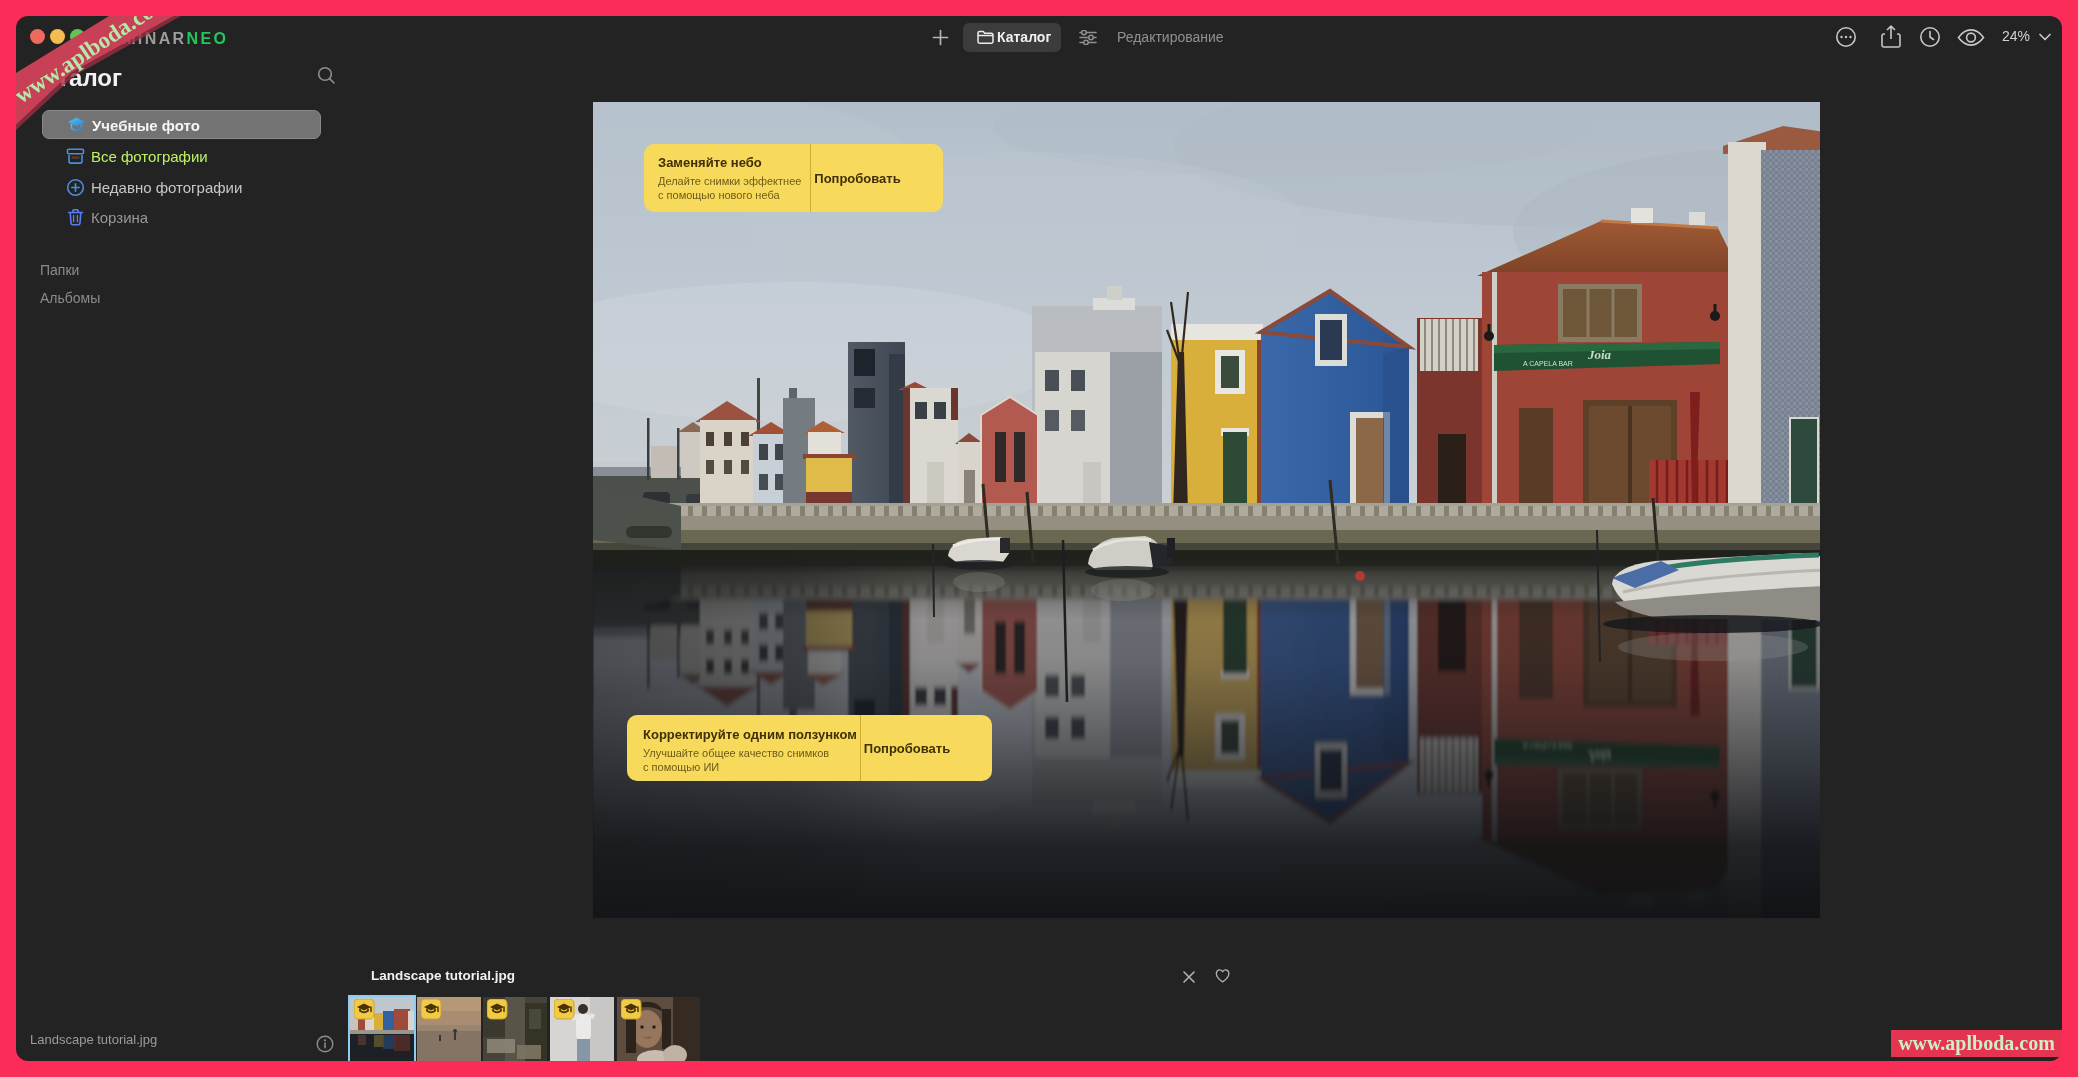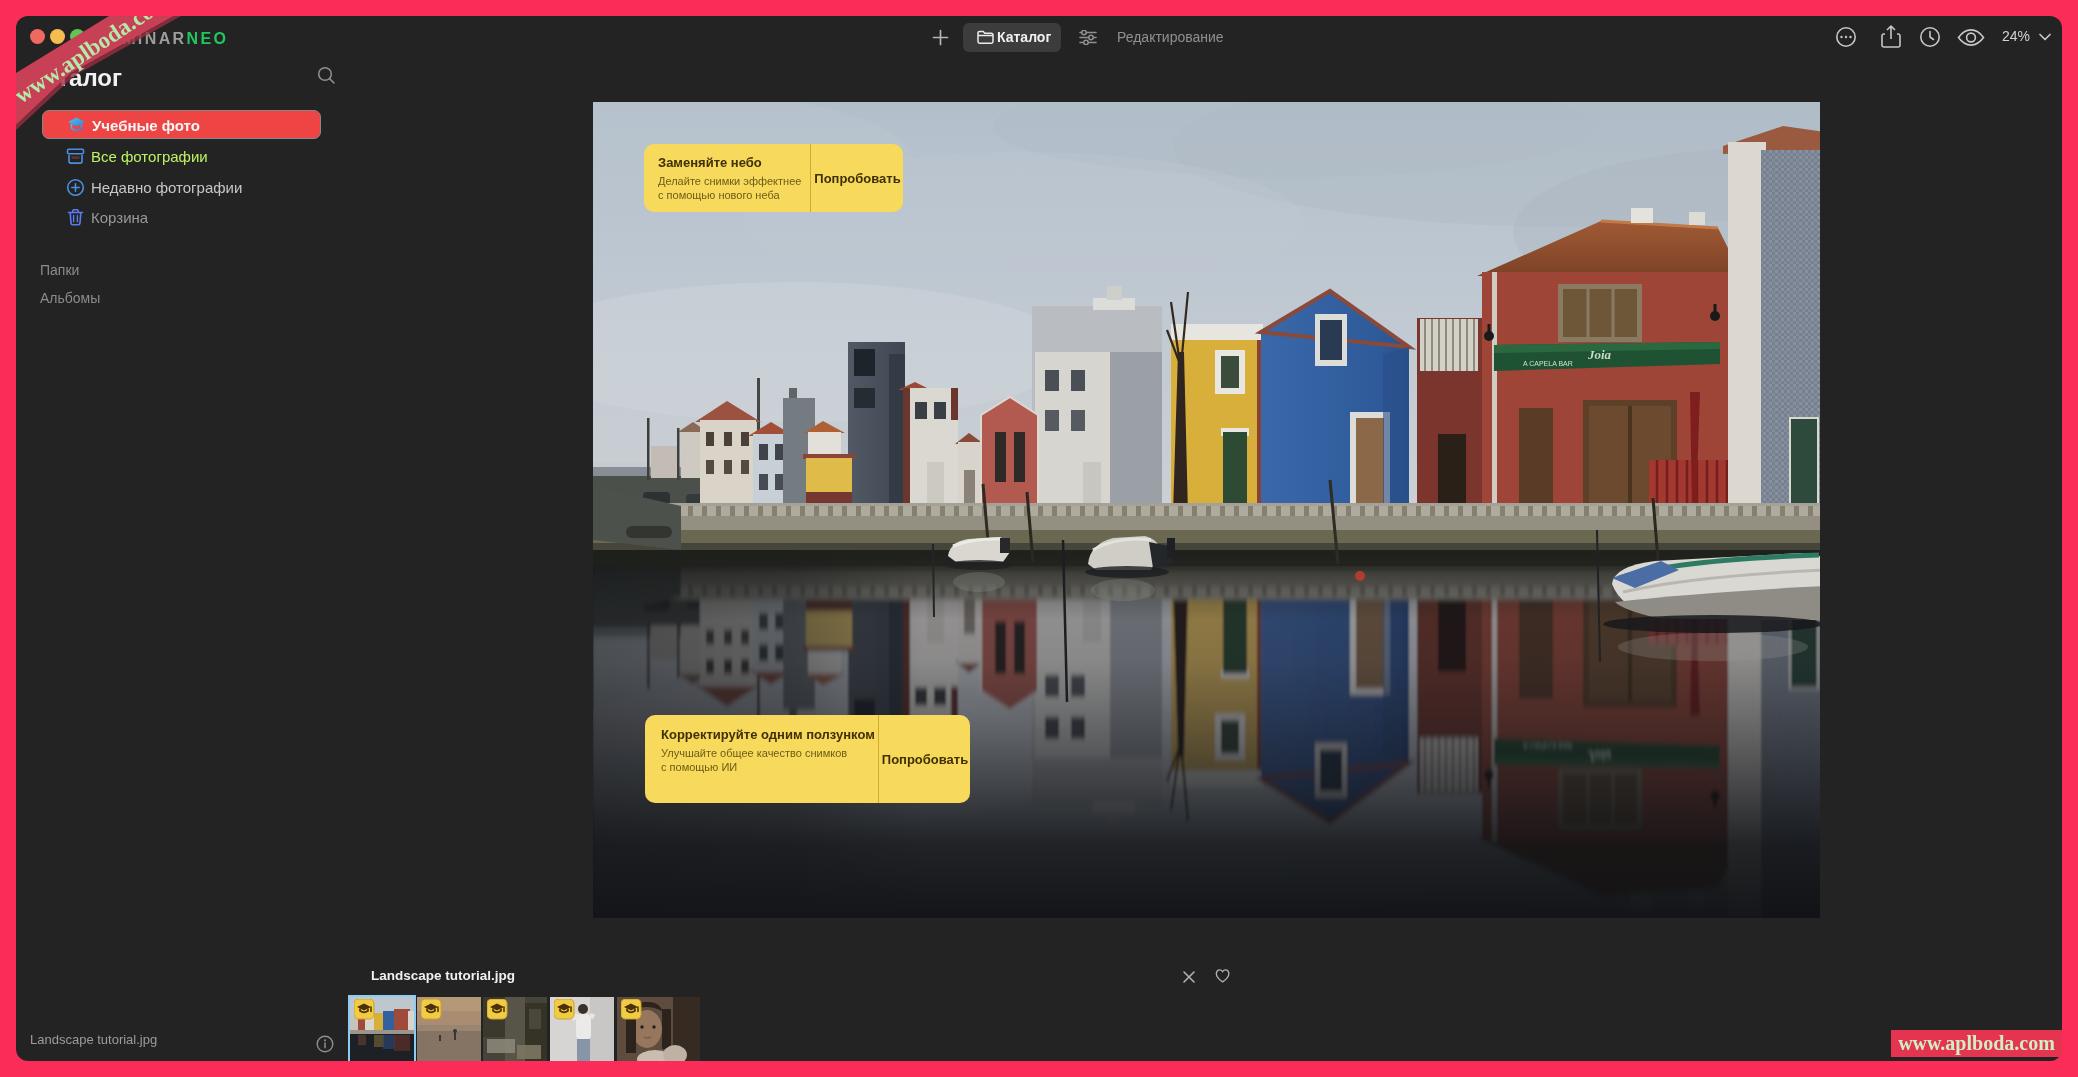--- a/index.html
+++ b/index.html
@@ -13,26 +13,26 @@
   
   .ticon{position:absolute;top:7px;}
   #catbtn{position:absolute;left:947px;top:7px;width:98px;height:29px;background:#3c3c3c;border-radius:6px;
           color:#f0f0f0;font-size:14px;font-weight:bold;line-height:29px;}
   #editgrp{position:absolute;left:1061px;top:7px;height:29px;color:#909090;font-size:14px;line-height:29px;}
   #zoomtxt{position:absolute;left:1986px;top:12px;font-size:14px;color:#d2d2d2;}
   
   #sbhead{position:absolute;left:13px;top:48px;font-size:24px;font-weight:bold;color:#f2f2f2;}
   .mitem{position:absolute;left:26px;width:279px;height:29px;font-size:15px;}
   .mitem .txt{position:absolute;left:49px;top:6px;}
-  .sel{background:#ef4444;border:1px solid #888888;border-radius:7px;box-sizing:border-box;padding-left:12px;}
+  .sel{background:#737373;border:1px solid #888888;border-radius:7px;box-sizing:border-box;padding-left:12px;}
   .slabel{position:absolute;left:24px;font-size:14px;color:#8b8b8b;}
   
   #photo{position:absolute;left:577px;top:86px;width:1227px;height:816px;}
   
-  .ycard{position:absolute;background:#f7d95c;border-radius:10px;color:#453407;}
+  .ycard{position:absolute;background:#f7d95c;border-radius:10px;color:#453407;padding-left:40px;}
   .ycard .ttl{font-weight:bold;font-size:13px;color:#3f3005;}
   .ycard .dsc{font-size:11px;color:#6d5c17;line-height:13.5px;}
   .ycard .btn{position:absolute;top:0;bottom:0;display:flex;align-items:center;justify-content:center;
               font-weight:bold;font-size:13px;color:#3f3005;border-left:1px solid #cdad35;}
   
   #fstitle{position:absolute;left:355px;top:952px;font-size:13.5px;font-weight:bold;color:#f0f0f0;}
   .thumb{position:absolute;top:981px;height:66px;overflow:hidden;}
   #fname{position:absolute;left:14px;top:1016px;font-size:13px;color:#9b9b9b;}
   #wmbox{position:absolute;left:1891px;top:1030px;width:171px;height:27px;background:#e5344f;
          color:#cfeec6;font-family:"Liberation Serif",serif;font-weight:bold;font-size:20px;
@@ -398,21 +398,21 @@
     <ellipse cx="1120" cy="522" rx="110" ry="9" fill="#17191c" opacity="0.85"></ellipse>
     </g>
   </svg>
   </div>
 
   <div class="ycard" style="left:628px;top:128px;width:259px;height:68px;">
     <div style="position:absolute;left:14px;top:11px;" class="ttl">Заменяйте небо</div>
     <div style="position:absolute;left:14px;top:31px;" class="dsc">Делайте снимки эффектнее<br>с помощью нового неба</div>
     <div class="btn" style="left:166px;width:93px;">Попробовать</div>
   </div>
-  <div class="ycard" style="left:629px;top:699px;width:325px;height:88px;">
+  <div class="ycard" style="left:611px;top:699px;width:325px;height:66px;">
     <div style="position:absolute;left:16px;top:12px;" class="ttl">Корректируйте одним ползунком</div>
     <div style="position:absolute;left:16px;top:32px;" class="dsc">Улучшайте общее качество снимков<br>с помощью ИИ</div>
     <div class="btn" style="left:233px;width:92px;">Попробовать</div>
   </div>
 
   <svg id="ribbonsvg" style="position:absolute;left:0;top:0;z-index:50;" width="240" height="180" viewBox="0 0 240 180">
     <polygon points="93,0 158,0 55,57 0,109 0,57" fill="#c84055"></polygon>
     <polygon points="158,0 165,0 58,60 0,114 0,109 55,57" fill="#992e41" opacity="0.8"></polygon>
     <text x="0" y="0" transform="translate(5,88) rotate(-33.5)" font-family="Liberation Serif" font-weight="bold" font-size="23" fill="#b5e9ac">www.aplboda.com</text>
   </svg>

